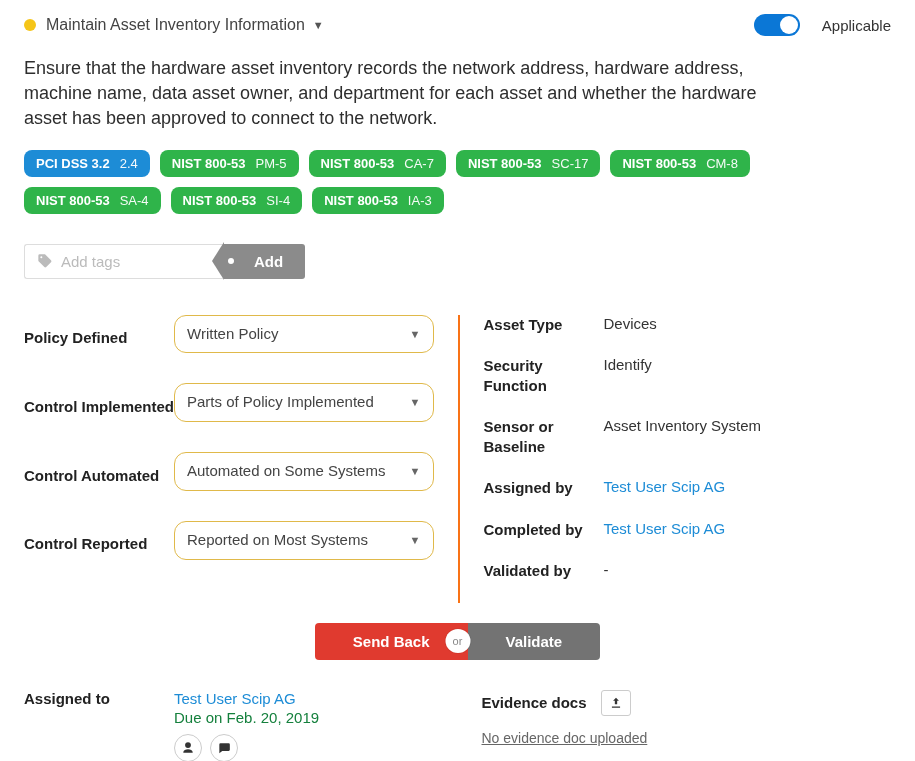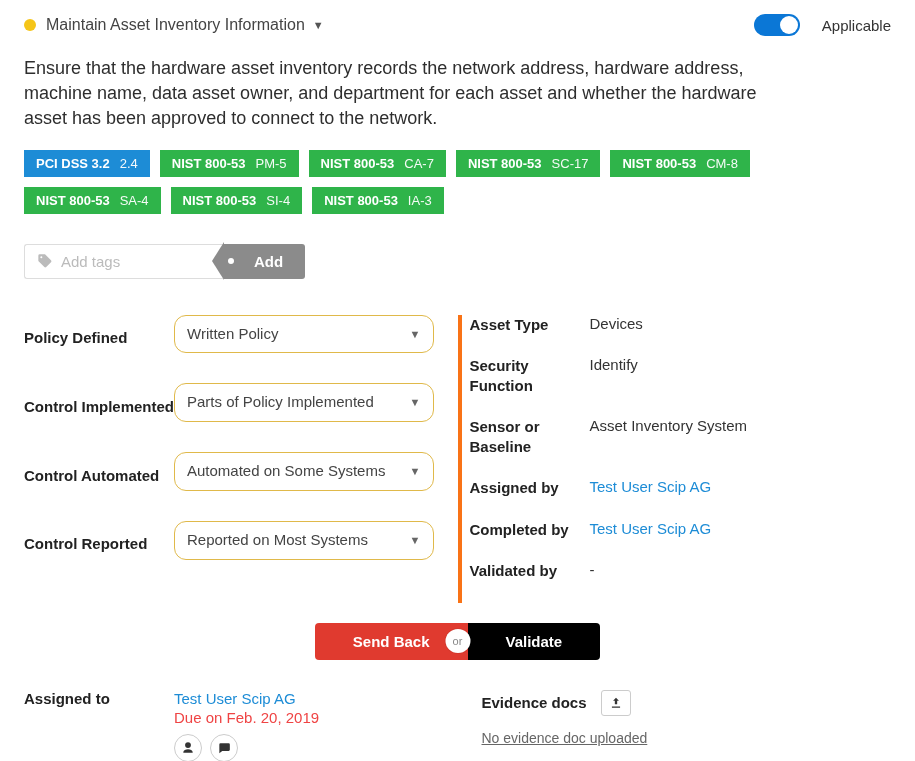--- a/index.html
+++ b/index.html
@@ -62,21 +62,21 @@
   }
   .tags-row {
     display: flex;
     flex-wrap: wrap;
     gap: 10px;
     margin-bottom: 10px;
   }
   .tag {
     display: inline-flex;
     align-items: center;
-    border-radius: 0;
+    border-radius: 8px;
     padding: 6px 12px;
     font-size: 13px;
     font-weight: 600;
     color: #fff;
     gap: 10px;
   }
   .tag-blue { background:#1d8cd6; }
   .tag-green { background:#2fb44a; }
   .tag .tag-sub { font-weight: 500; opacity: 0.95; }
   .add-tags-row {
@@ -131,22 +131,22 @@
   .main-cols {
     display:flex;
     gap: 0;
   }
   .col-left {
     width: 50%;
     padding-right: 24px;
   }
   .col-right {
     width: 50%;
-    border-left: 4px solid #f97316;
-    padding-left: 8px;
+    border-left: 2px solid #f97316;
+    padding-left: 24px;
   }
   .form-row {
     display:flex;
     align-items: center;
     margin-bottom: 30px;
   }
   .form-label {
     width: 150px;
     font-size: 15px;
     font-weight: 700;
@@ -198,39 +198,39 @@
   }
   .action-pair{ display:flex; align-items:center; position:relative; }
   .btn-red, .btn-green {
     color:#fff;
     font-weight:700;
     font-size:15px;
     border:none;
     padding:10px 38px;
   }
   .btn-red { background:#e03a2f; border-radius:4px 0 0 4px; }
-  .btn-green { background:#000000; border-radius:0 4px 4px 0; }
+  .btn-green { background:#737373; border-radius:0 4px 4px 0; }
   .or-circle{
     width:25px;height:24px;border-radius:50%;
     background:#fff;display:flex;align-items:center;justify-content:center;
     font-size:11px;color:#888;
     position:absolute; left:50%; transform:translateX(-50%);
     box-shadow:0 0 0 1px rgba(0,0,0,0.05);
     z-index:2;
   }
   .bottom-cols {
     display:flex;
   }
   .bottom-left { width:50%; padding-right:24px; display:flex; gap:20px; }
   .bottom-right { width:50%; padding-left:24px; }
   .assigned-block .label {
     font-size:15px; font-weight:700; color:#222;
   }
   .assigned-block .user { color:#1d8cd6; font-size:15px; }
-  .assigned-block .due { color:#ef4444; font-size:15px; margin-top:2px; }
+  .assigned-block .due { color:#15803d; font-size:15px; margin-top:2px; }
   .icon-btns { display:flex; gap:8px; margin-top:8px; }
   .circ-btn {
     width:28px;height:28px;border-radius:50%;
     border:1px solid #ccc;background:#fff;
     display:flex;align-items:center;justify-content:center;
     font-size:14px;color:#333;
   }
   .evidence-row { display:flex; align-items:center; gap:14px; }
   .evidence-label{ font-size:15px;font-weight:700;color:#222; }
   .upload-box{

